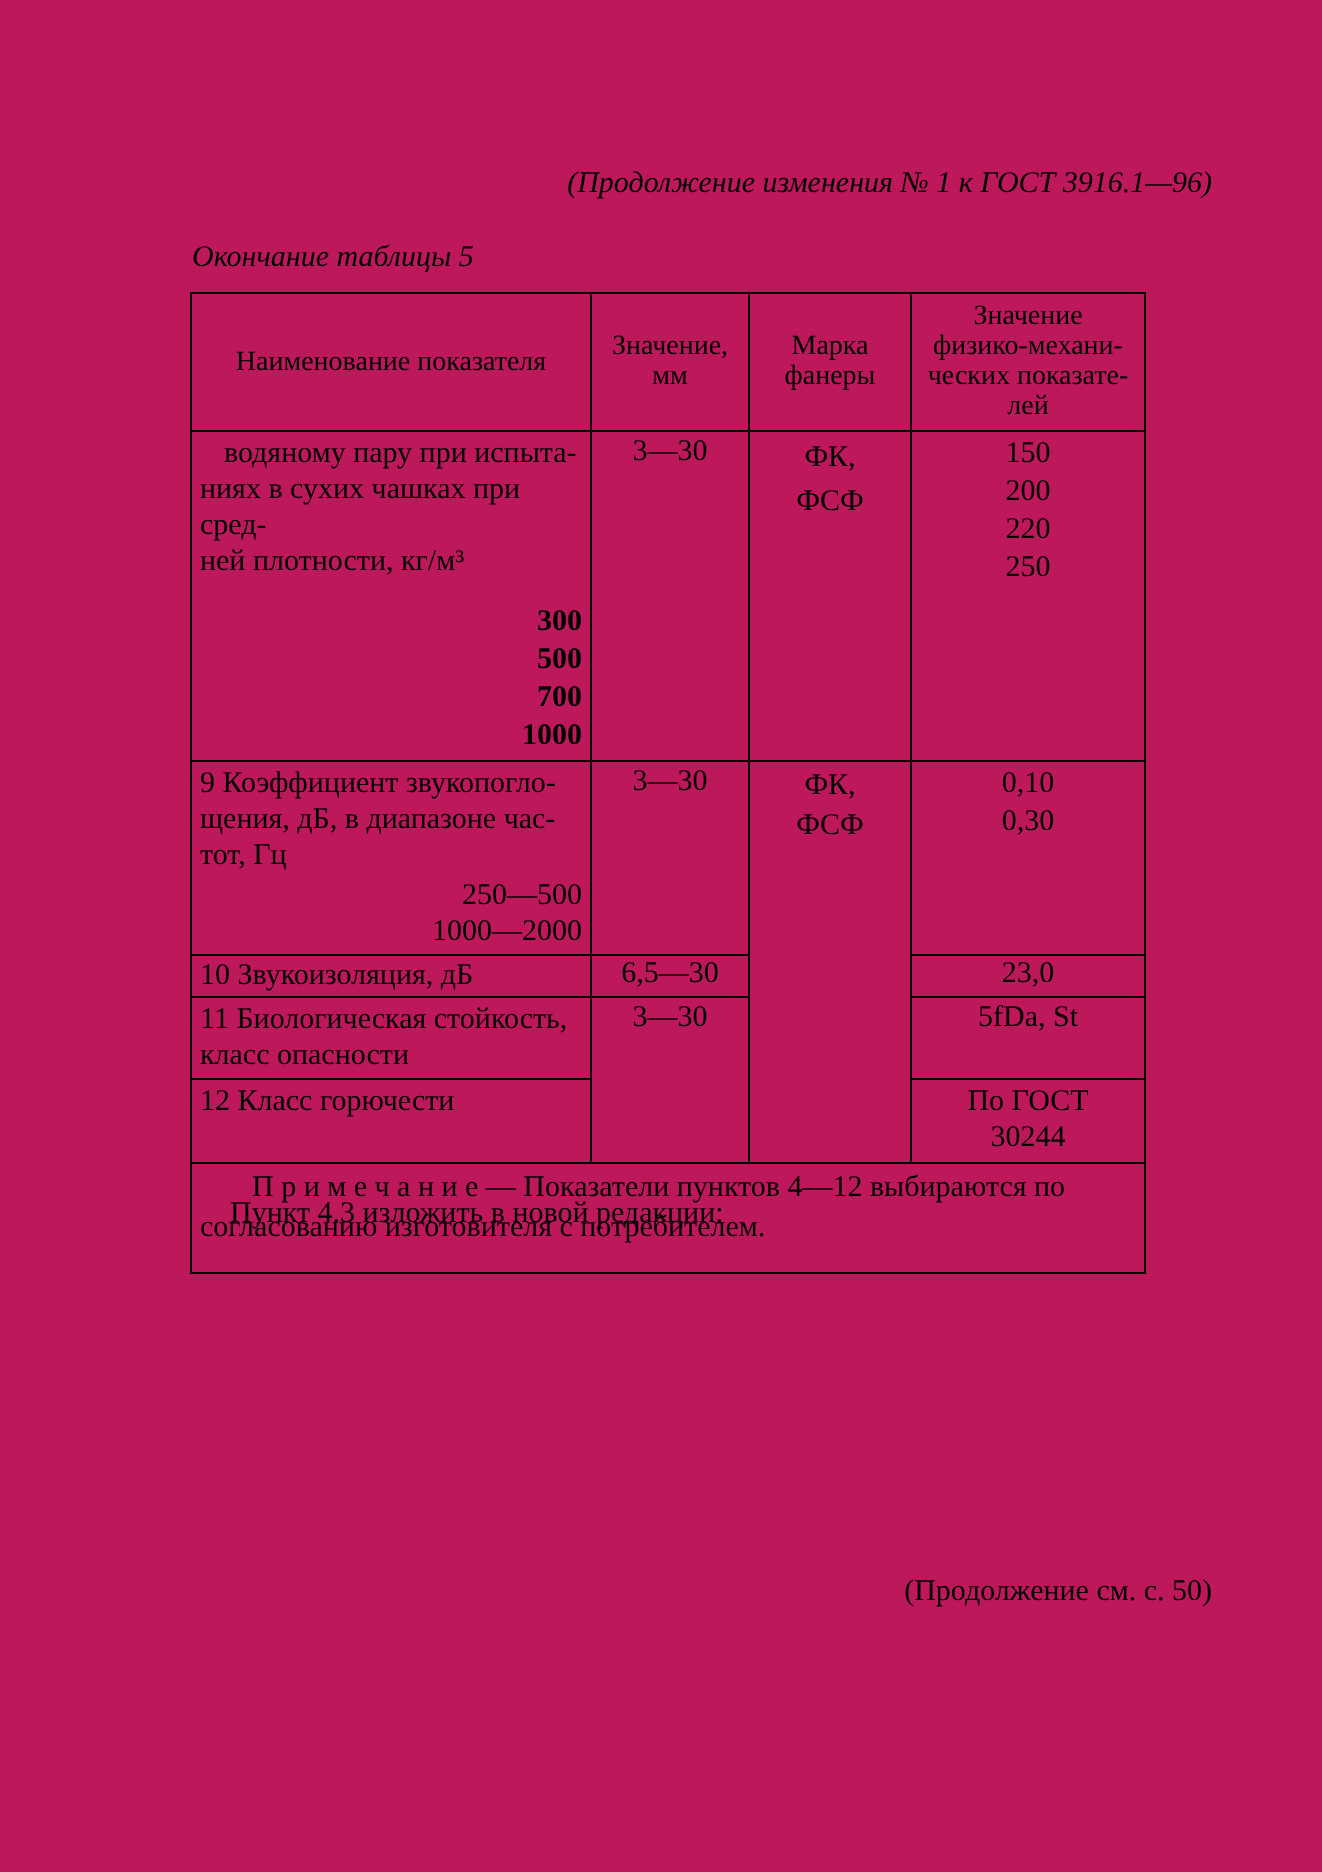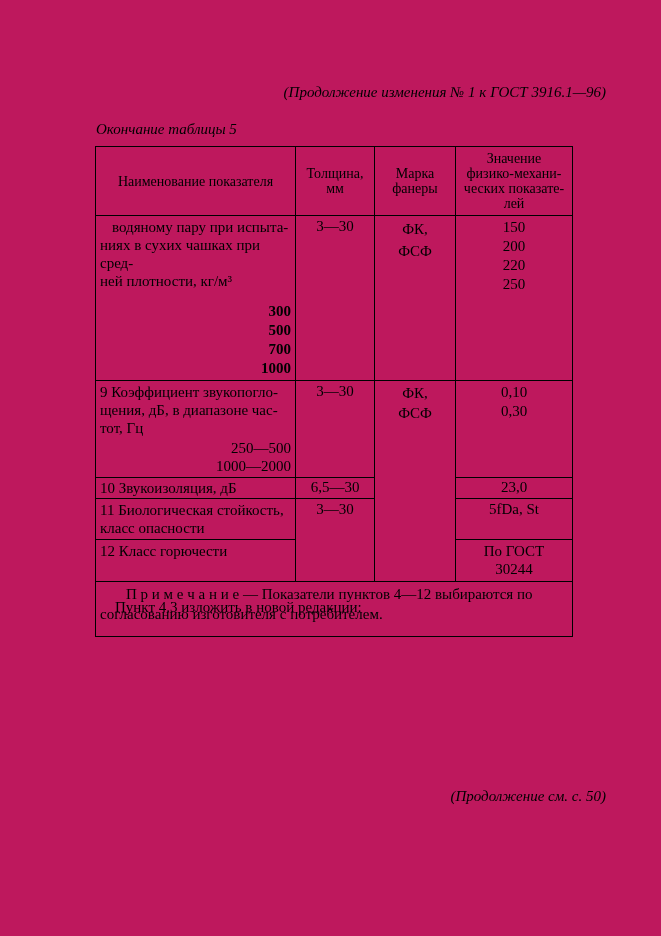--- a/index.html
+++ b/index.html
@@ -92,21 +92,20 @@
       top: 598px;
       line-height: 19px;
       text-align: left;
     }
     .p1 { text-indent: 20px; }
     .p2 { white-space: pre-line; text-indent: 20px; }
     .footer-note {
       position: absolute;
       top: 788px;
       right: 91px;
-      font-style: italic;
       font-size: 15px;
       white-space: nowrap;
       text-align: right;
     }
   </style>
 </head>
 <body>
 
 <div class="page">
 
@@ -117,21 +116,21 @@
   <table class="doc">
     <colgroup>
       <col style="width:200px">
       <col style="width:79px">
       <col style="width:81px">
       <col style="width:117px">
     </colgroup>
     <thead>
       <tr>
         <th>Наименование показателя</th>
-        <th>Толщина,
+        <th>Значение,
 мм</th>
         <th>Марка
 фанеры</th>
         <th>Значение
 физико-механи-
 ческих показате-
 лей</th>
       </tr>
     </thead>
     <tbody>

